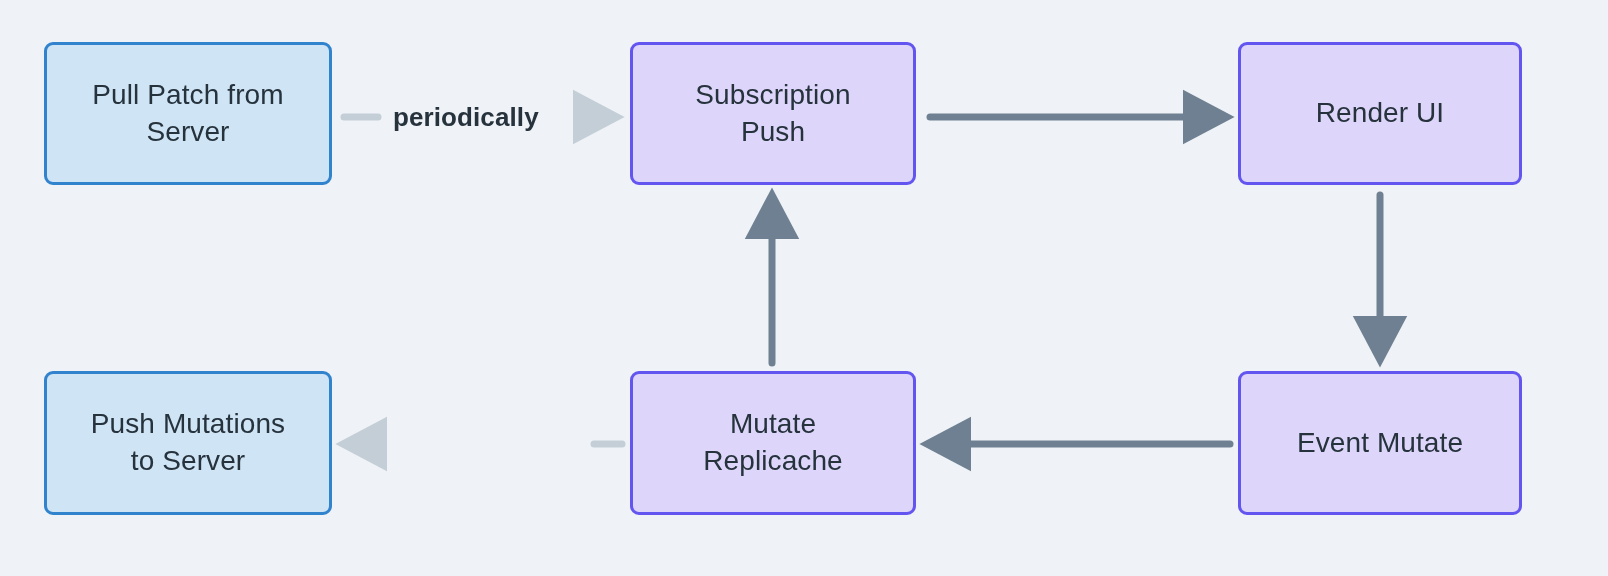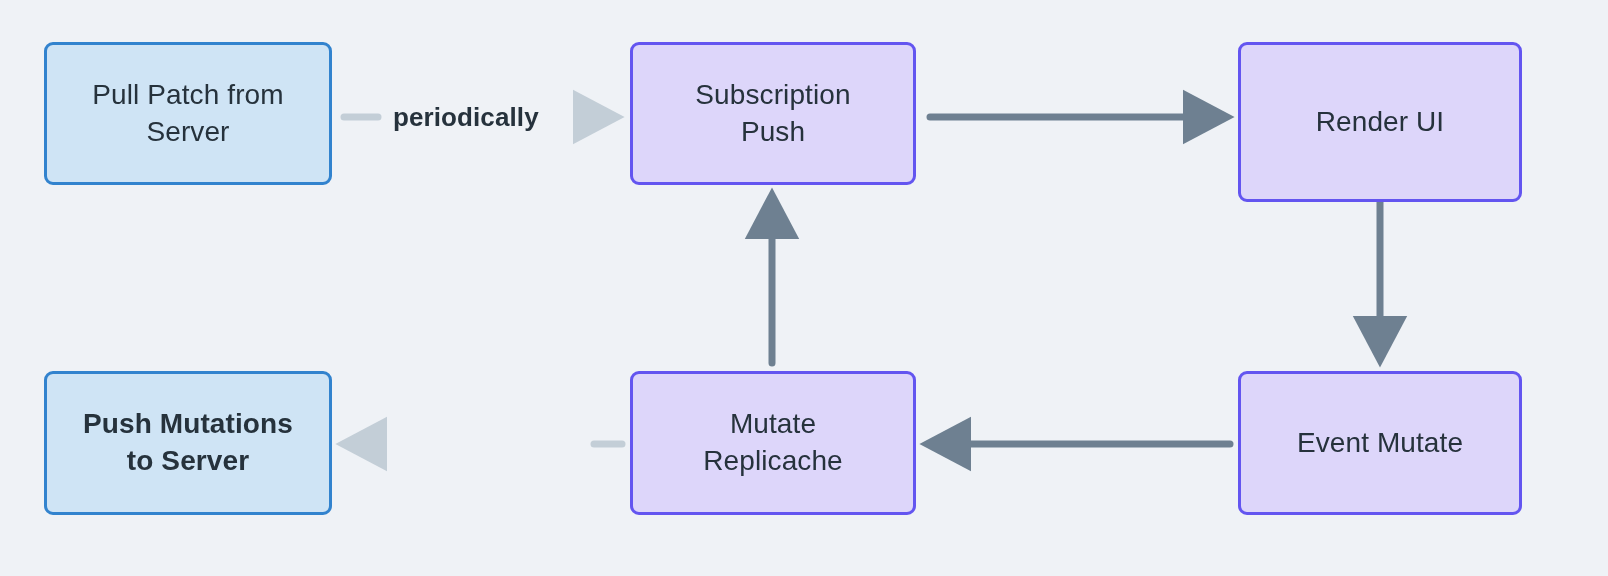--- a/index.html
+++ b/index.html
@@ -113,25 +113,25 @@
   <div class="node blue" style="left:44px; top:42px; width:288px; height:143px;">
     <span class="node-label">Pull Patch from
 Server</span>
   </div>
 
   <div class="node purple" style="left:630px; top:42px; width:286px; height:143px;">
     <span class="node-label">Subscription
 Push</span>
   </div>
 
-  <div class="node purple" style="left:1238px; top:42px; width:284px; height:160px;">
+  <div class="node purple" style="left:1238px; top:42px; width:284px; height:143px;">
     <span class="node-label">Render UI</span>
   </div>
 
-  <div class="node blue" style="left:44px; top:371px; width:288px; height:144px;font-weight:bold;">
+  <div class="node blue" style="left:44px; top:371px; width:288px; height:144px;">
     <span class="node-label">Push Mutations
 to Server</span>
   </div>
 
   <div class="node purple" style="left:630px; top:371px; width:286px; height:144px;border-radius:9px;">
     <span class="node-label">Mutate
 Replicache</span>
   </div>
 
   <div class="node purple" style="left:1238px; top:371px; width:284px; height:144px;">

